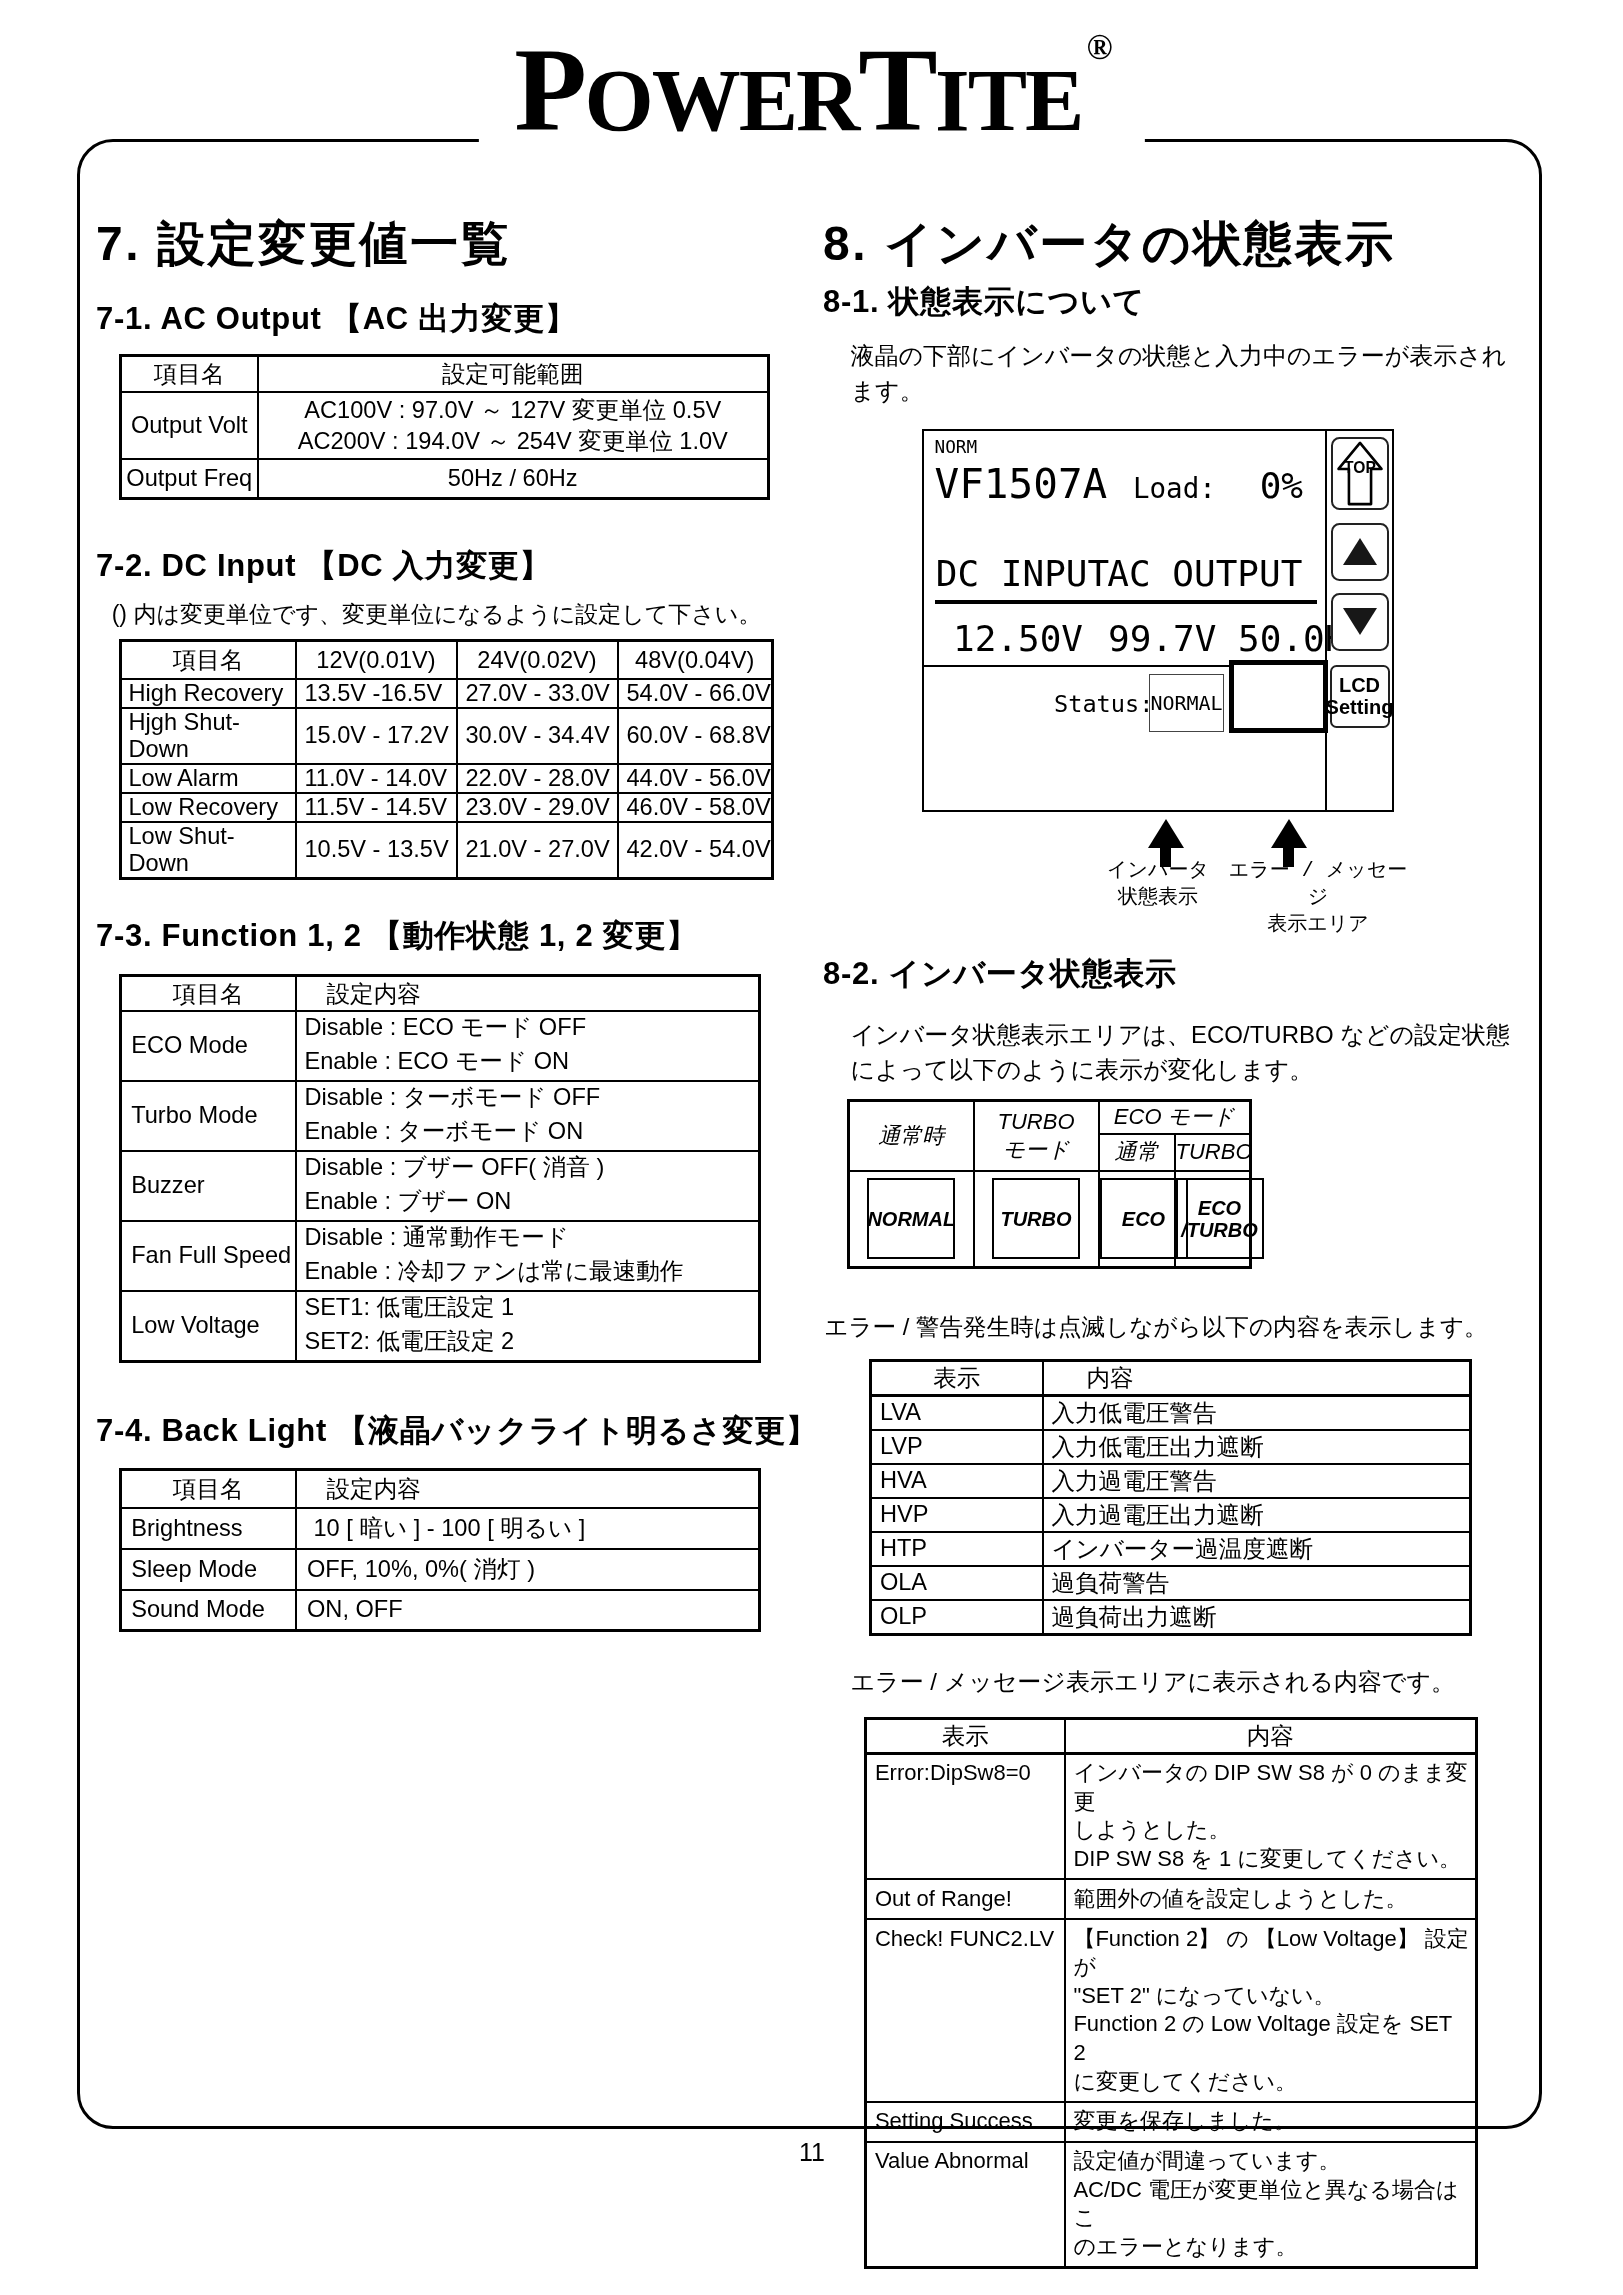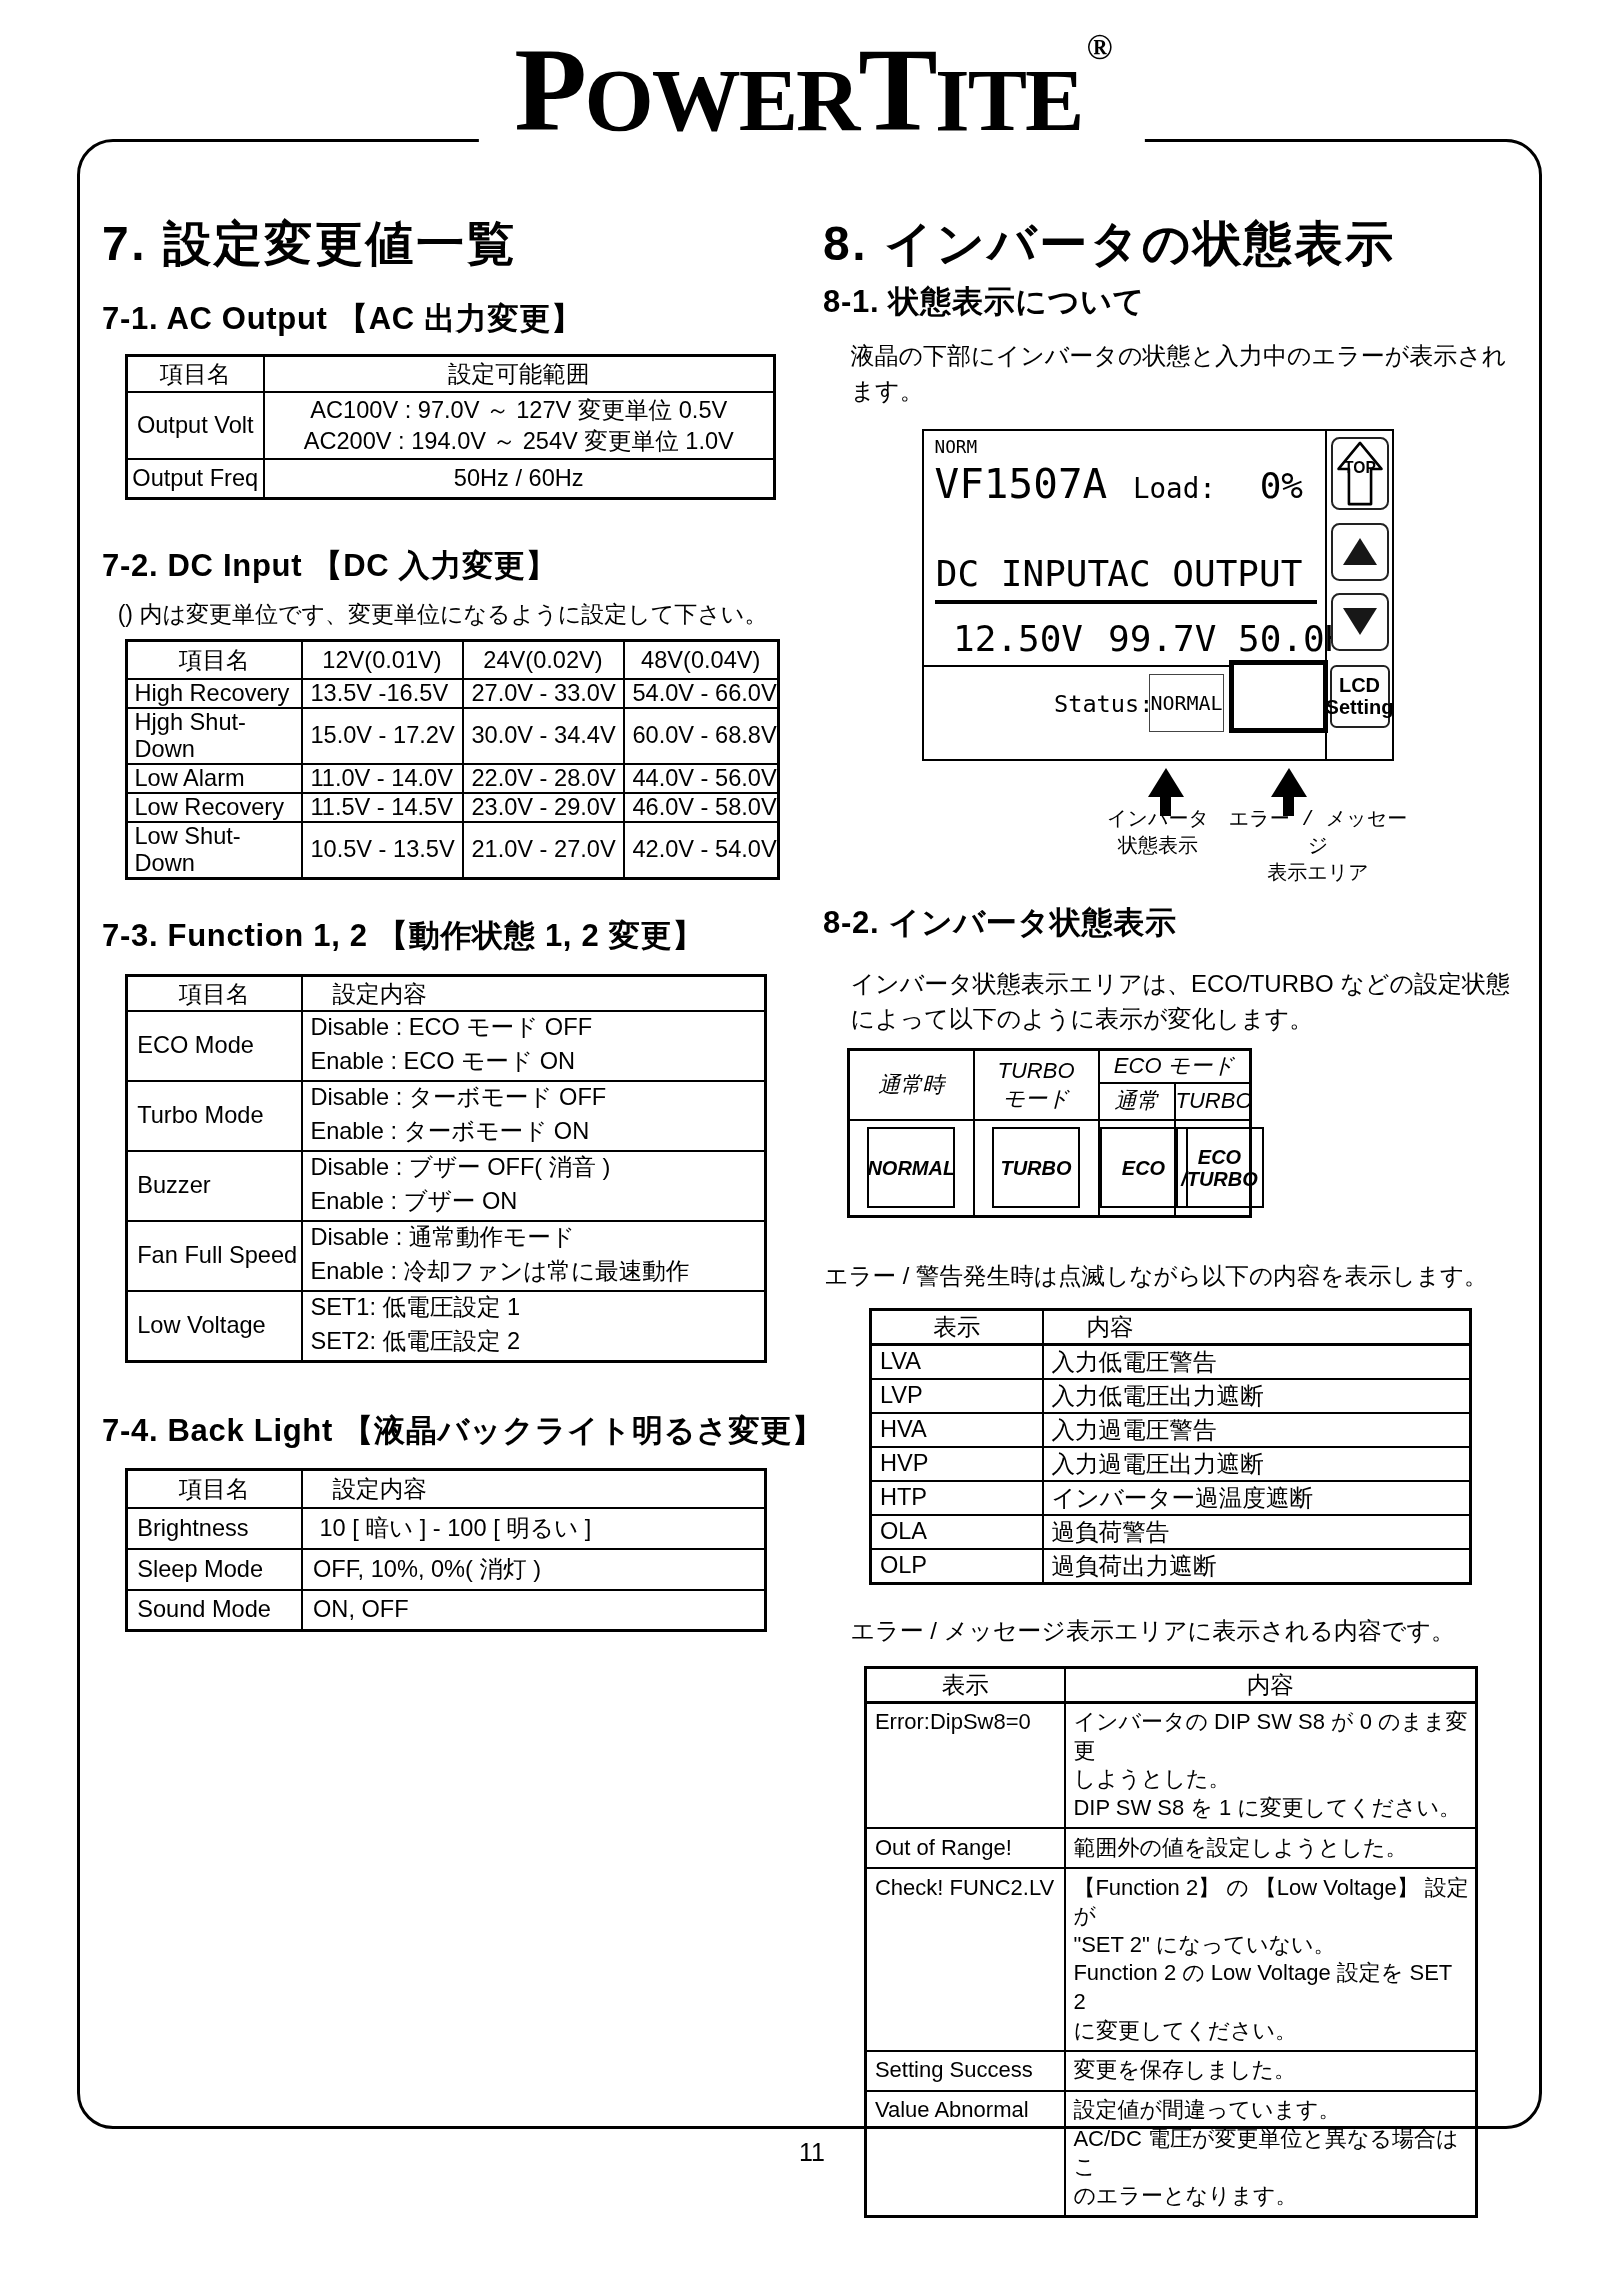--- a/index.html
+++ b/index.html
@@ -13,21 +13,21 @@
 
   
   .logo{position:absolute;top:31px;left:50%;transform:translateX(-50%);z-index:3;
         background:#fff;padding:0 36px;white-space:nowrap;
         font-family:"Liberation Serif","DejaVu Serif",serif;font-weight:bold;line-height:1;}
   .lg-big{font-size:119px;letter-spacing:-2.6px;}
   .lg-small{font-size:89px;letter-spacing:-2px;}
   .lg-reg{font-size:35px;position:relative;top:-71px;left:3.9px;}
 
   .col{position:absolute;top:216px;z-index:2;}
-  .col-left{left:102px;width:700px;}
+  .col-left{left:96px;width:700px;}
   .col-right{left:823px;width:693px;}
 
   h1.sec{font-size:48px;font-weight:bold;letter-spacing:2.6px;margin:0;white-space:nowrap;line-height:1.15;}
   h2.sub{font-size:31px;font-weight:bold;letter-spacing:0.7px;margin:0;white-space:nowrap;line-height:1.15;}
   .pre{white-space:pre-line;}
 
   p.body{font-size:24px;line-height:1.45;margin:0;white-space:pre-line;}
 
   table{border-collapse:collapse;table-layout:fixed;}
   .doc-table{border:3.3px solid #000;padding-left:29px;}
@@ -67,21 +67,21 @@
   .t74 th{height:38px;}
   .t74 .c1{width:175px;}
   .t74 th.h1{text-align:center;}
   .t74 th.h2{text-align:left;padding-left:30px;}
   .t74 td{height:41px;}
   .t74 td.lab{padding-left:9.2px;}
   .t74 td.val{padding-left:10.5px;}
   .t74 td.val.ind{padding-left:17px;}
 
   
-  .lcd-wrap{position:relative;margin:19.6px 0 0 99px;width:472px;height:332px;}
+  .lcd-wrap{position:relative;margin:19.6px 0 0 99px;width:472px;height:383px;}
   .lcd{position:absolute;inset:0;border:2px solid #000;background:#fff;
        font-family:"DejaVu Sans Mono","Liberation Mono",monospace;}
   .lcd-rail{position:absolute;right:0;top:0;width:67px;height:100%;border-left:2px solid #000;}
   .btn{position:absolute;left:50%;transform:translateX(-50%);border:2px solid #222;
        border-radius:8.5px;background:#fff;display:flex;align-items:center;justify-content:center;}
   .btn-top{top:5.9px;width:58px;height:73px;}
   .btn-up{top:92px;width:58px;height:58px;}
   .btn-down{top:162px;width:58px;height:58px;}
   .btn-set{top:234px;width:60px;height:63px;border-radius:6.5px;
            font-family:"Liberation Sans",sans-serif;font-weight:bold;font-size:20px;

